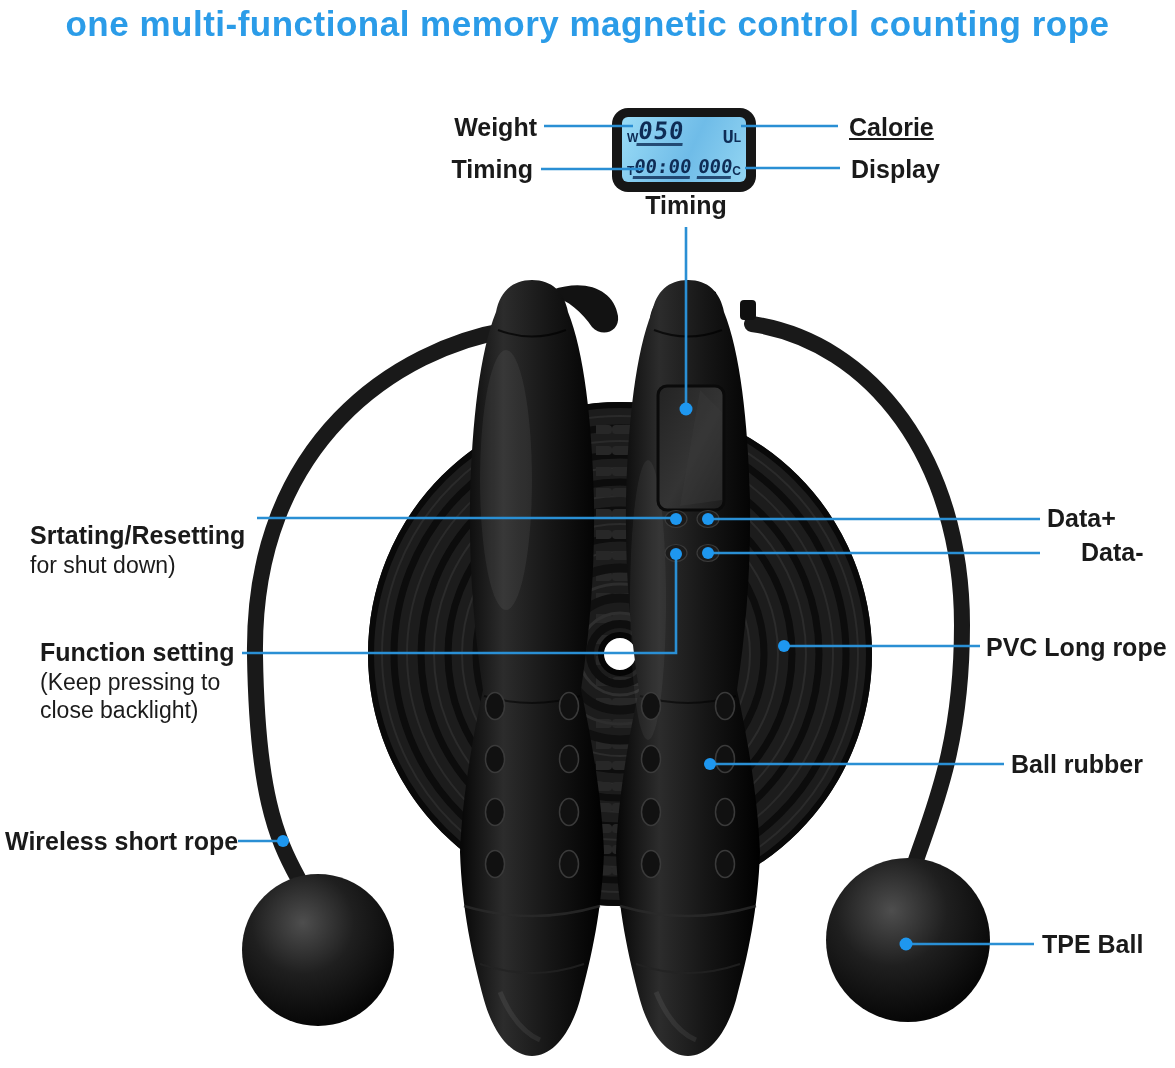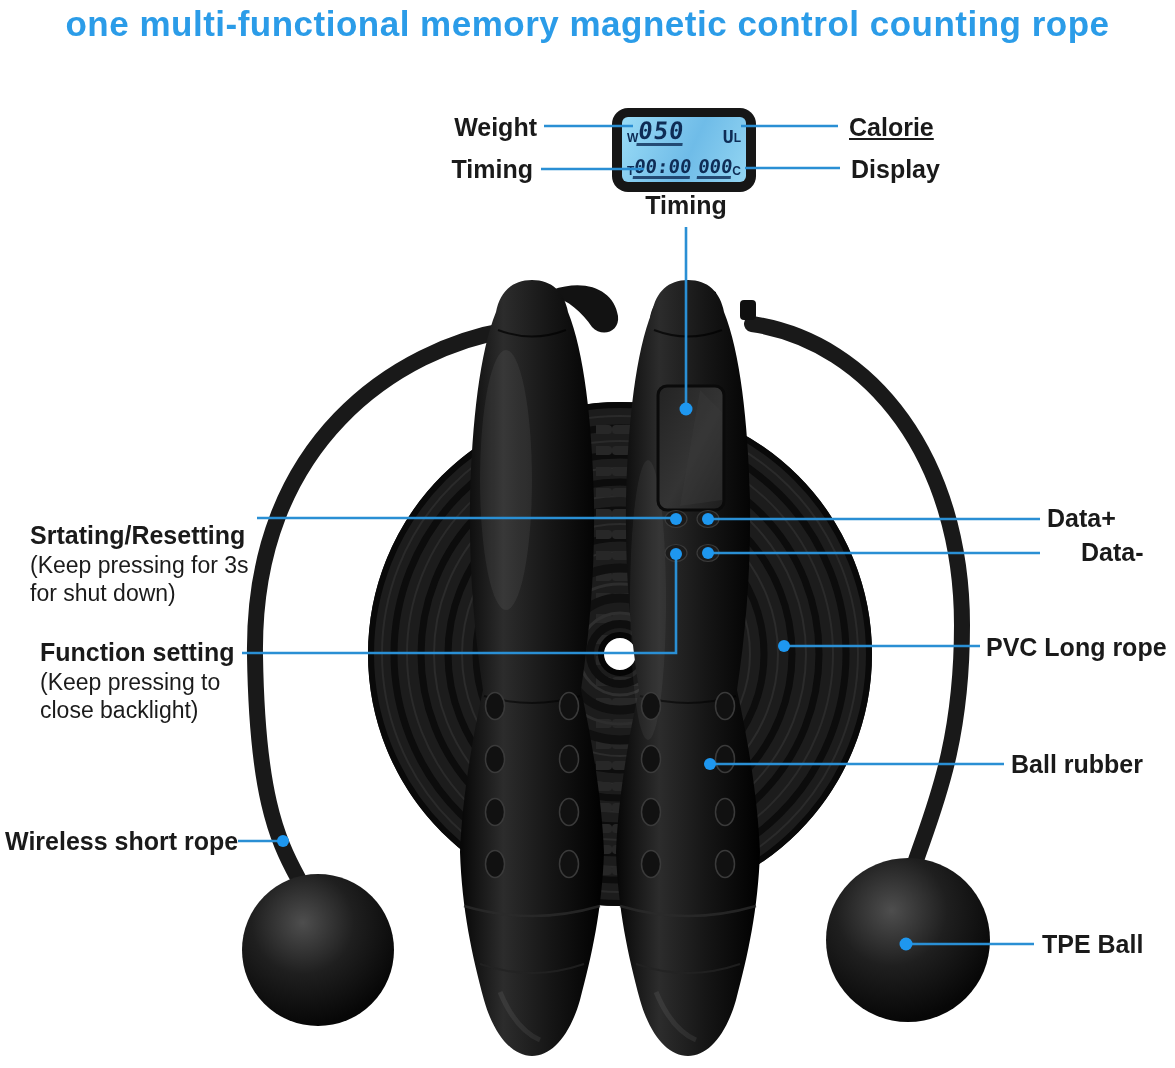--- a/index.html
+++ b/index.html
@@ -190,21 +190,20 @@
   </div>
 
   <div class="callout r-align" style="top:111px; right:638px;">Weight</div>
   <div class="callout r-align" style="top:153px; right:642px;">Timing</div>
   <div class="callout" style="top:111px; left:849px;text-decoration:underline;">Calorie</div>
   <div class="callout" style="top:153px; left:851px;">Display</div>
   <div class="callout" style="top:189px; left:616px; width:140px; text-align:center;">Timing</div>
 
   <div class="callout" style="top:502px; left:30px;margin-top:17px;">
     <span>Srtating/Resetting</span>
-    <span class="sub">(Keep pressing for 3s</span>
     <span class="sub">for shut down)</span>
   </div>
 
   <div class="callout" style="top:636px; left:40px;">
     <span>Function setting</span>
     <span class="sub">(Keep pressing to</span>
     <span class="sub">close backlight)</span>
   </div>
 
   <div class="callout" style="top:825px; left:5px;">Wireless short rope</div>

